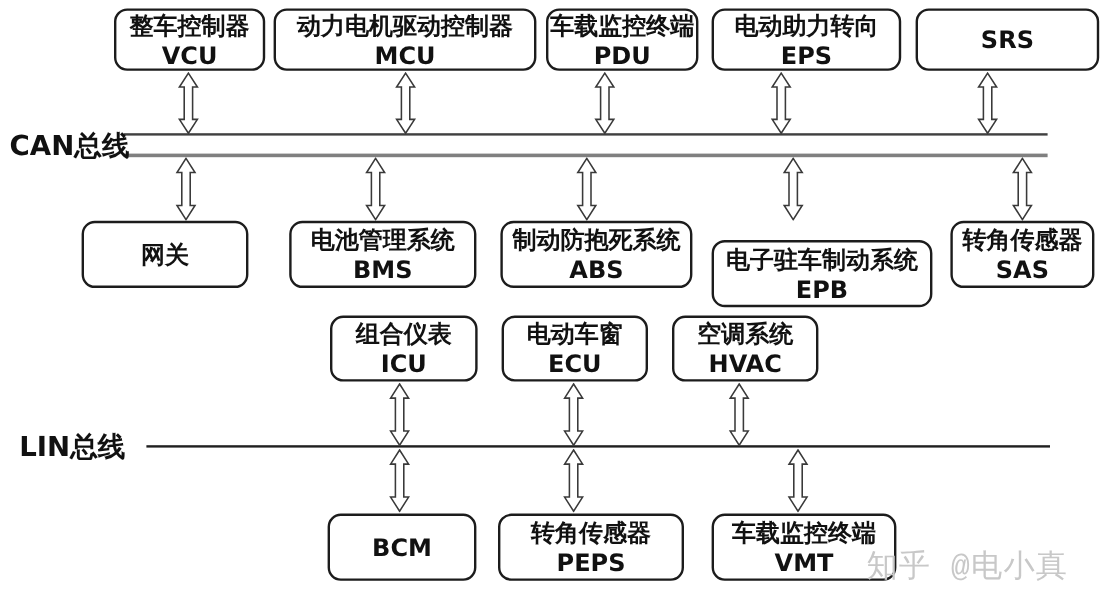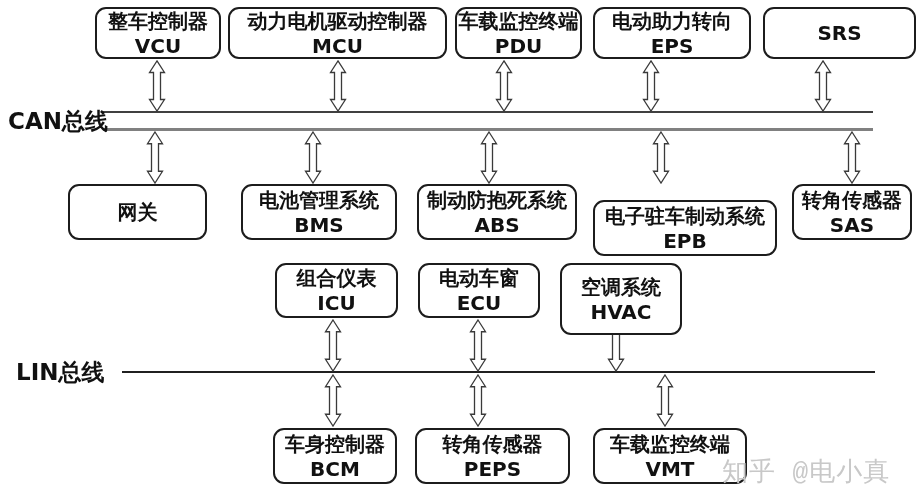--- a/index.html
+++ b/index.html
@@ -129,27 +129,26 @@
   </div>
 
   <div class="node" style="left:275px;top:263px;width:123px;height:55px">
     <div class="l1">组合仪表</div>
     <div class="l2">ICU</div>
   </div>
   <div class="node" style="left:418px;top:263px;width:122px;height:55px">
     <div class="l1">电动车窗</div>
     <div class="l2">ECU</div>
   </div>
-  <div class="node" style="left:560px;top:263px;width:122px;height:72px">
+  <div class="node" style="left:560px;top:263px;width:122px;height:55px">
     <div class="l1">空调系统</div>
     <div class="l2">HVAC</div>
   </div>
 
   <div class="node" style="left:273px;top:428px;width:124px;height:56px">
-    <div class="l1">车身控制器</div>
     <div class="l2">BCM</div>
   </div>
   <div class="node" style="left:415px;top:428px;width:155px;height:56px">
     <div class="l1">转角传感器</div>
     <div class="l2">PEPS</div>
   </div>
   <div class="node" style="left:593px;top:428px;width:154px;height:56px">
     <div class="l1">车载监控终端</div>
     <div class="l2">VMT</div>
   </div>

